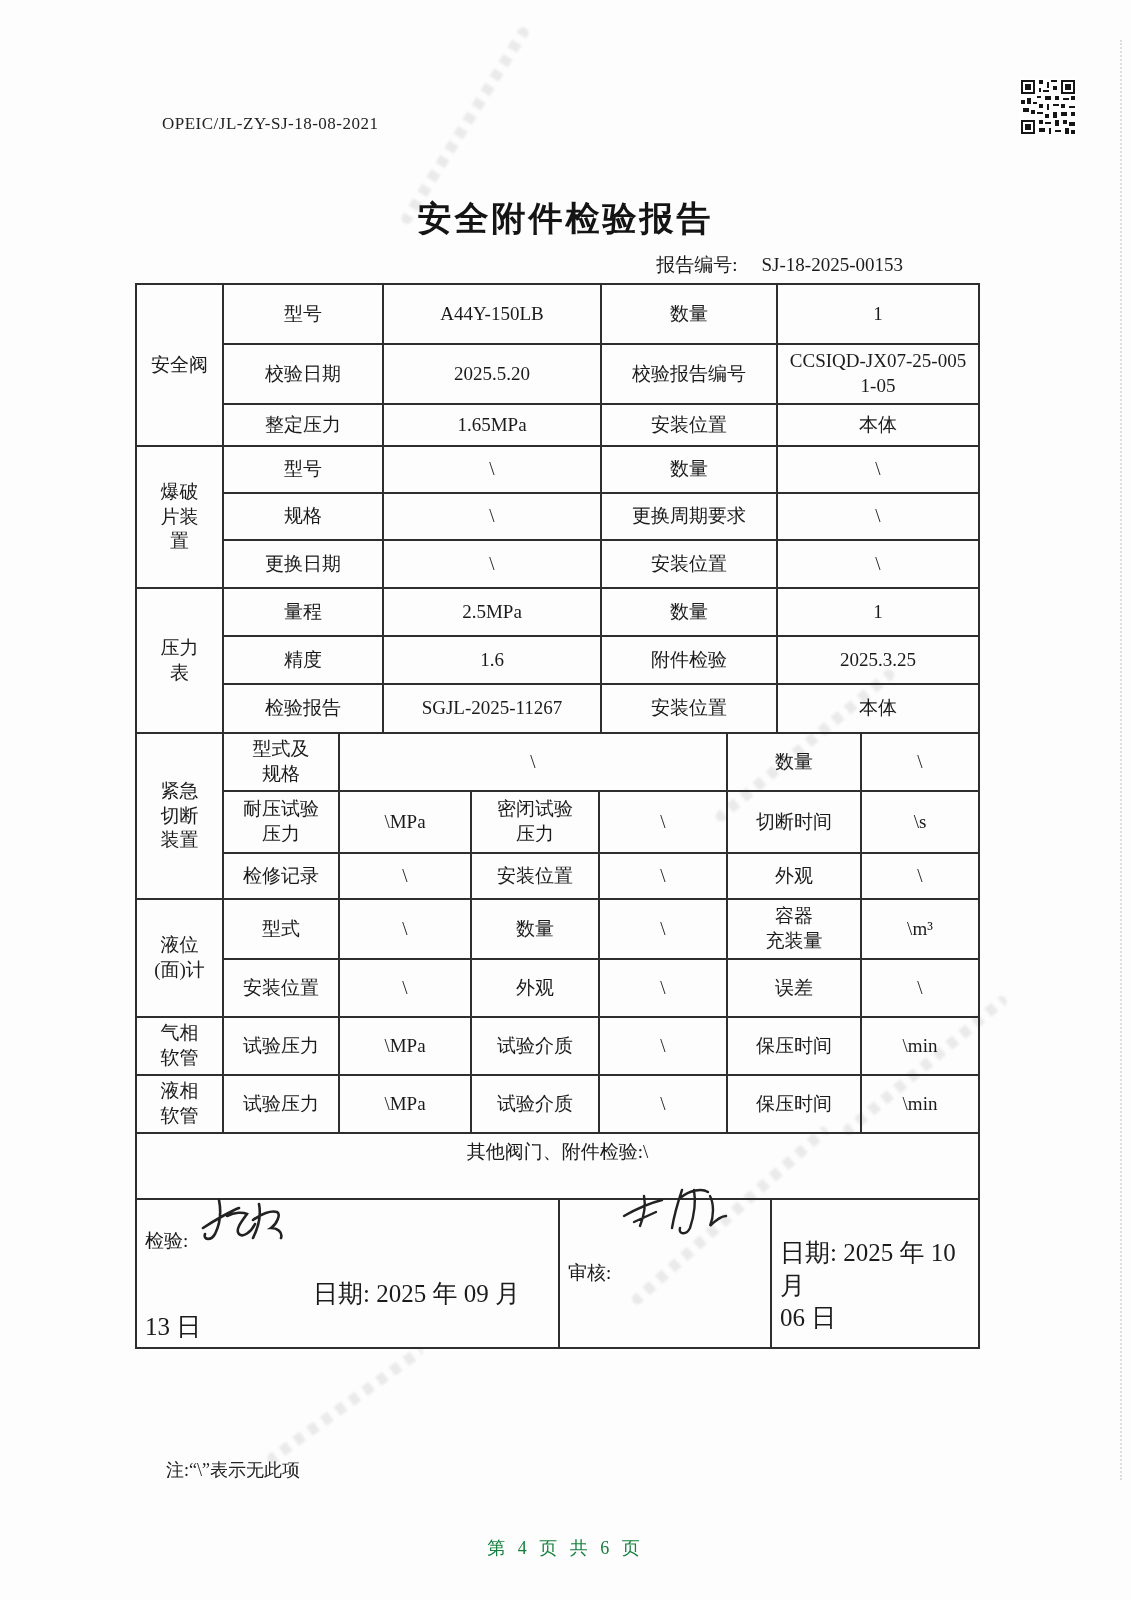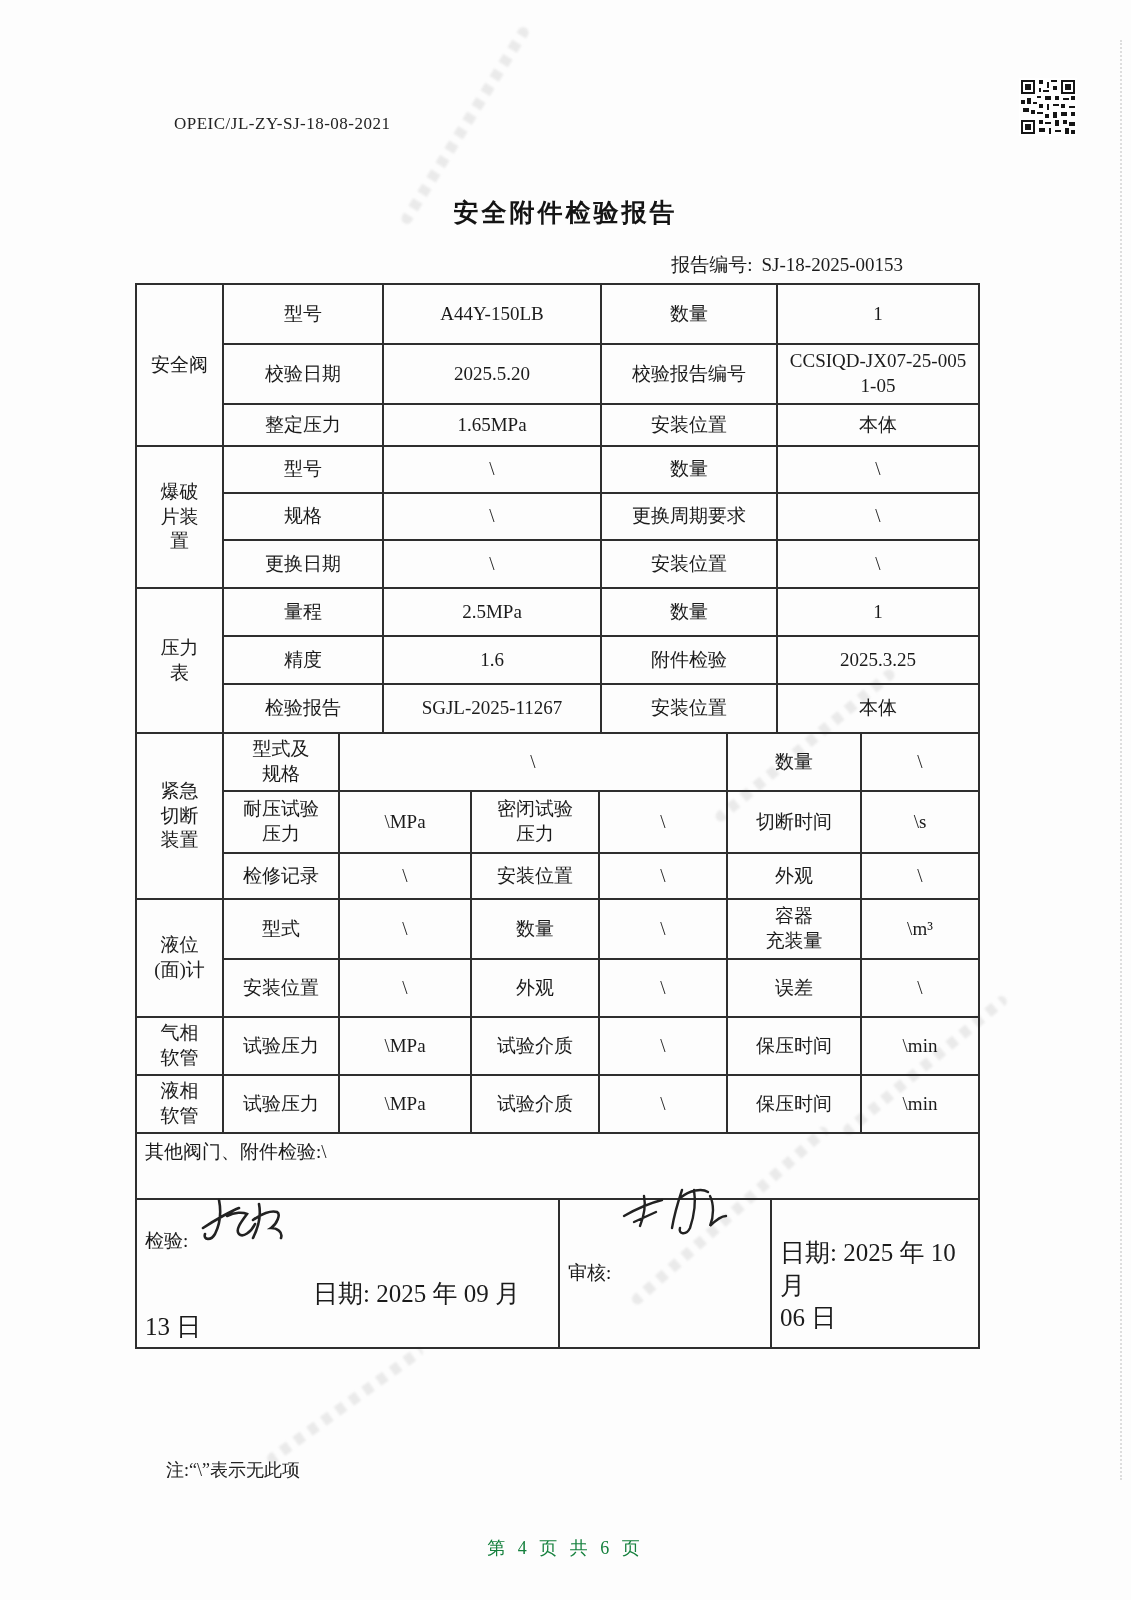--- a/index.html
+++ b/index.html
@@ -1,31 +1,31 @@
 <!DOCTYPE html>
 <html><head>
 <meta charset="utf-8">
 <style>
   html,body{margin:0;padding:0;background:#ffffff;}
   .page{
     position:relative;width:1131px;height:1600px;background:#fdfdfd;
     font-family:"Liberation Serif","DejaVu Serif",serif;color:#1b1b1b;overflow:hidden;
   }
-  .doc-code{position:absolute;left:162px;top:114px;font-size:17px;letter-spacing:.5px;color:#222;margin-left:12px;}
+  .doc-code{position:absolute;left:162px;top:114px;font-size:17px;letter-spacing:.5px;color:#222;}
   .qr{position:absolute;left:1019px;top:78px;width:58px;height:58px;}
   .title{position:absolute;left:0;right:0;top:196px;margin:0;text-align:center;
-         font-size:25px;font-weight:bold;letter-spacing:3px;color:#141414;}
+         font-size:34px;font-weight:bold;letter-spacing:3px;color:#141414;}
   .report-no{position:absolute;top:252px;right:228px;font-size:19px;color:#1b1b1b;}
-  .report-no .val{margin-left:9px;}
+  .report-no .val{margin-left:24px;}
   .tablewrap{position:absolute;left:135px;top:283px;width:843px;}
   table{border-collapse:collapse;table-layout:fixed;width:843px;margin:0;}
   table + table{margin-top:-2px;}
   td{border:2px solid #2e2e2e;text-align:center;vertical-align:middle;font-size:19px;
      padding:2px 4px;line-height:1.3;white-space:pre-line;overflow:hidden;color:#1b1b1b;}
-  td.wide-note{ text-align:left;vertical-align:top;padding:6px 8px;}
+  td.wide-note{ text-align:center;vertical-align:top;padding:6px 8px;}
   td.sig-cell{position:relative;text-align:left;padding:4px 8px;overflow:visible;}
   td.sig-cell .lbl{font-size:19px;}
   td.sig-cell .date{font-size:25px;text-align:right;}
   .sig-svg{position:absolute;pointer-events:none;}
   .note{position:absolute;left:166px;top:1458px;font-size:18px;color:#222;}
   .footer{position:absolute;left:0;right:0;top:1536px;text-align:center;
           font-size:18px;letter-spacing:4px;color:#15803d;}
   .wm{position:absolute;height:11px;border-radius:6px;opacity:.40;filter:blur(1.3px);
       background:repeating-linear-gradient(90deg,#cfcfcf 0 9px,transparent 9px 17px);}
   .scan-edge{position:absolute;right:9px;top:40px;bottom:120px;width:0;

